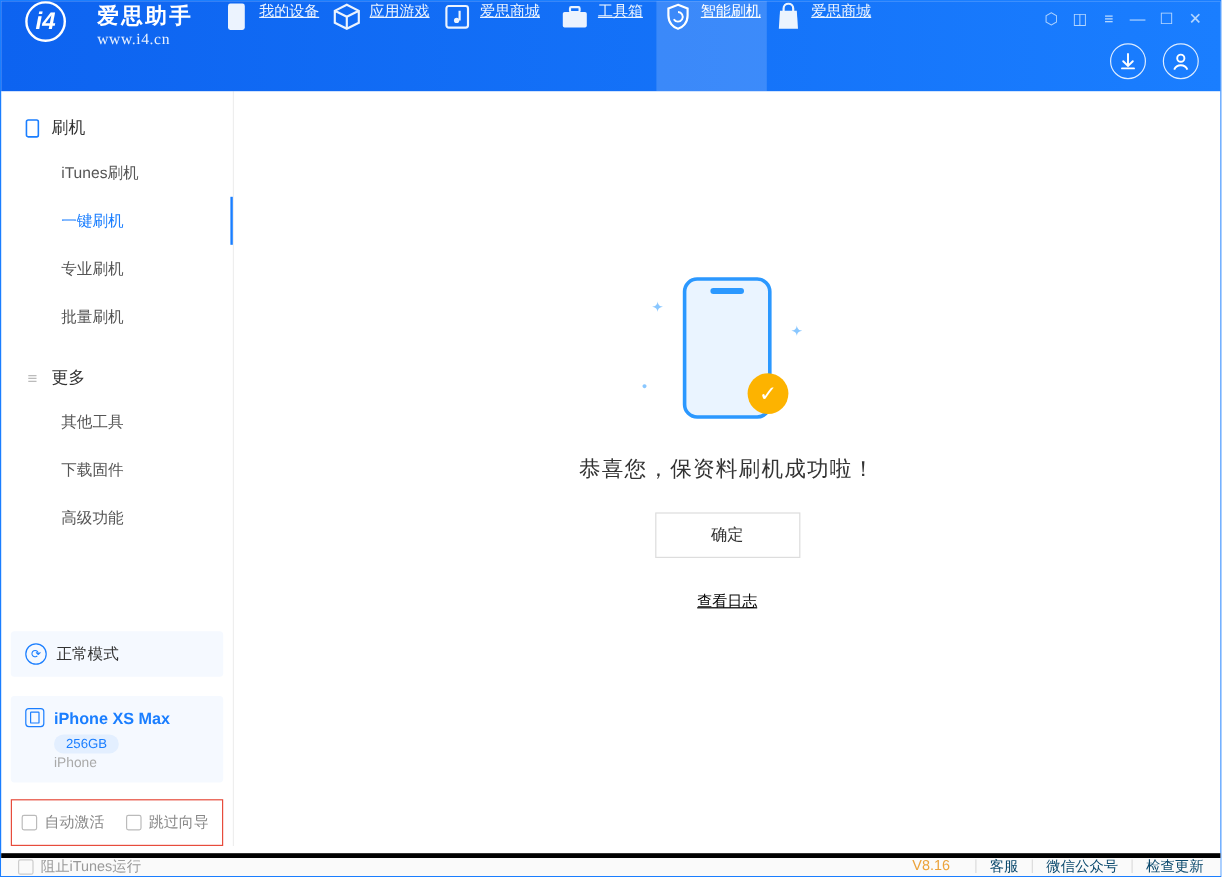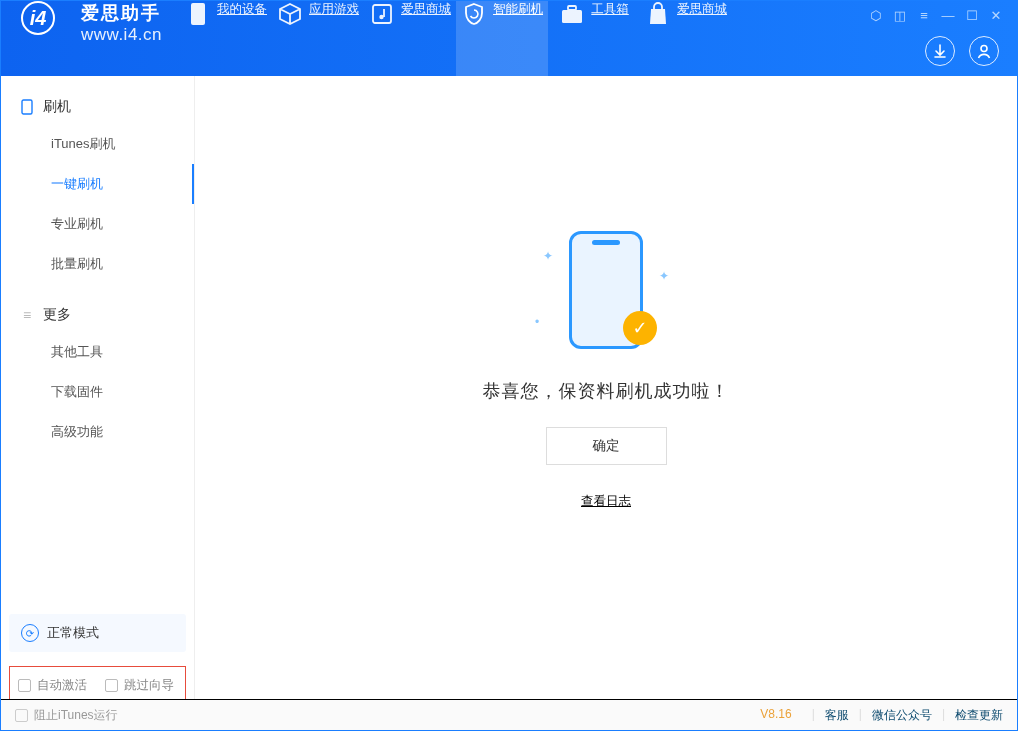--- a/index.html
+++ b/index.html
@@ -4,21 +4,21 @@
 <style>
 * { margin: 0; padding: 0; box-sizing: border-box; }
 body { font-family: "Microsoft YaHei", -apple-system, sans-serif; font-size: 13px; color: #333; background: #fff; }
 .window { width: 1018px; height: 731px; border: 1px solid #1a7eff; background: #fff; position: relative; }
 
 
 .header { height: 75px; background: linear-gradient(to right, #0d63f0, #1a7eff); display: flex; align-items: stretch; color: #fff; position: relative; }
 .logo-area { display: flex; align-items: flex-start; padding: 0 18px 0 20px; gap: 26px; white-space: nowrap; }
 .logo-icon { width: 34px; height: 34px; border: 2.5px solid #fff; border-radius: 50%; display: flex; align-items: center; justify-content: center; font-weight: bold; font-size: 20px; color: #fff; font-style: italic; }
 .logo-text .title { font-size: 18px; font-weight: 600; letter-spacing: 2px; }
-.logo-text .url { font-size: 17px; opacity: .9; letter-spacing: .5px; }
+.logo-text .url { font-size: 13px; opacity: .9; letter-spacing: .5px; font-family: Liberation Serif, serif; }
 
 .nav-tabs { display: flex; align-items: stretch; }
 .nav-tab { width: 92px; display: flex; flex-direction: row; justify-content: center; gap: 6px; cursor: pointer; color: #fff; opacity: .92; text-decoration: underline; }
 .nav-tab.active { background: rgba(255,255,255,.17); opacity: 1; }
 .nav-tab .ico { width: 26px; height: 26px; display: flex; align-items: center; justify-content: center; }
 .nav-tab .lbl { font-size: 12.5px; }
 
 .titlebar-icons { position: absolute; top: 0; right: 0; display: flex; align-items: center; gap: 2px; padding: 4px 10px 0 0; color: #cfe6ff; }
 .titlebar-icons .tbtn { width: 22px; height: 20px; display: flex; align-items: center; justify-content: center; font-size: 13px; cursor: pointer; opacity: .85; }
 
@@ -56,21 +56,21 @@
 .spark { position:absolute; color:#89c7ff; font-size: 12px; }
 .spark.s1 { left: 2px; top: 18px; }
 .spark.s2 { right: 2px; top: 38px; }
 .spark.s3 { left: -6px; bottom: 22px; }
 
 .success-msg { margin-top: 28px; font-size: 18px; color: #333; letter-spacing: 1px; }
 .ok-btn { margin-top: 24px; padding: 9px 46px; border: 1px solid #ddd; background: #fff; font-size: 13.5px; color: #333; cursor: pointer; }
 .log-link { margin-top: 28px; color: #000000; font-size: 12.5px; text-decoration: underline; cursor: pointer; }
 
 
-.footer { position: absolute; bottom: 0; left: 0; right: 0; height: 31px; border-top: 1px solid #000000; background: #fafafa; display: flex; align-items: center; padding: 0 14px; font-size: 12px; color: #999; }
+.footer { position: absolute; bottom: 0; left: 0; right: 0; height: 19px; border-top: 4px solid #000000; background: #fafafa; display: flex; align-items: center; padding: 0 14px; font-size: 12px; color: #999; }
 .footer .chk-box { border-color: #ccc; }
 .footer-right { margin-left: auto; display: flex; align-items: flex-start; gap: 10px; }
 .footer-right .sep { color: #ddd; }
 .footer-right a { color: #0c4a6e; cursor: pointer; }
 .ver { color: #eba23a; margin-right: 10px; }
 </style>
 </head>
 <body>
 
 <div class="window">
@@ -104,37 +104,37 @@
       <div class="nav-tab">
         <span class="ico">
             <svg width="22" height="22" viewBox="0 0 22 22">
               <rect x="2" y="2" width="18" height="18" rx="2" fill="none" stroke="#fff" stroke-width="1.8"></rect>
               <path d="M13 6 L13 14" stroke="#fff" stroke-width="1.8"></path>
               <circle cx="10.5" cy="14" r="2.2" fill="#fff"></circle>
             </svg>
           </span>
         <span class="lbl">爱思商城</span>
       </div>
+      <div class="nav-tab">
+        <span class="ico">
+            <svg width="24" height="22" viewBox="0 0 24 22">
+              <rect x="2" y="7" width="20" height="13" rx="1.5" fill="#fff"></rect>
+              <rect x="8" y="3" width="8" height="4" rx="1" fill="none" stroke="#fff" stroke-width="1.8"></rect>
+            </svg>
+          </span>
+        <span class="lbl">工具箱</span>
+      </div>
       <div class="nav-tab active">
         <span class="ico">
             <svg width="24" height="24" viewBox="0 0 24 24">
               <path d="M12 2 L20 5 L20 11 C20 17 16 21 12 22 C8 21 4 17 4 11 L4 5 Z" fill="none" stroke="#fff" stroke-width="1.8"></path>
               <path d="M12 8 A4 4 0 1 1 8.5 14" fill="none" stroke="#fff" stroke-width="1.6"></path>
             </svg>
           </span>
         <span class="lbl">智能刷机</span>
-      </div>
-      <div class="nav-tab">
-        <span class="ico">
-            <svg width="24" height="22" viewBox="0 0 24 22">
-              <rect x="2" y="7" width="20" height="13" rx="1.5" fill="#fff"></rect>
-              <rect x="8" y="3" width="8" height="4" rx="1" fill="none" stroke="#fff" stroke-width="1.8"></rect>
-            </svg>
-          </span>
-        <span class="lbl">工具箱</span>
       </div>
       <div class="nav-tab">
         <span class="ico">
             <svg width="22" height="24" viewBox="0 0 22 24">
               <path d="M4 7 L18 7 L19 22 L3 22 Z" fill="#fff"></path>
               <path d="M7 9 L7 5 A4 4 0 0 1 15 5 L15 9" fill="none" stroke="#fff" stroke-width="1.8"></path>
             </svg>
           </span>
         <span class="lbl">爱思商城</span>
       </div>
@@ -188,20 +188,28 @@
         <span class="sub-item">其他工具</span>
         <span class="sub-item">下载固件</span>
         <span class="sub-item">高级功能</span>
       </div>
 
       <div class="mode-card">
         <span class="mode-ico">⟳</span>
         <span>正常模式</span>
       </div>
 
+      <div class="device-card">
+        <div class="dv-row">
+          <span class="dv-ico"></span>
+          <span>iPhone XS Max</span>
+        </div>
+        <span class="storage-badge">256GB</span>
+        <div class="dv-type">iPhone</div>
+      </div>
 
       <div class="chk-row">
         <label class="chk">
           <span class="chk-box"></span>
           <span>自动激活</span>
         </label>
         <label class="chk">
           <span class="chk-box"></span>
           <span>跳过向导</span>
         </label>

